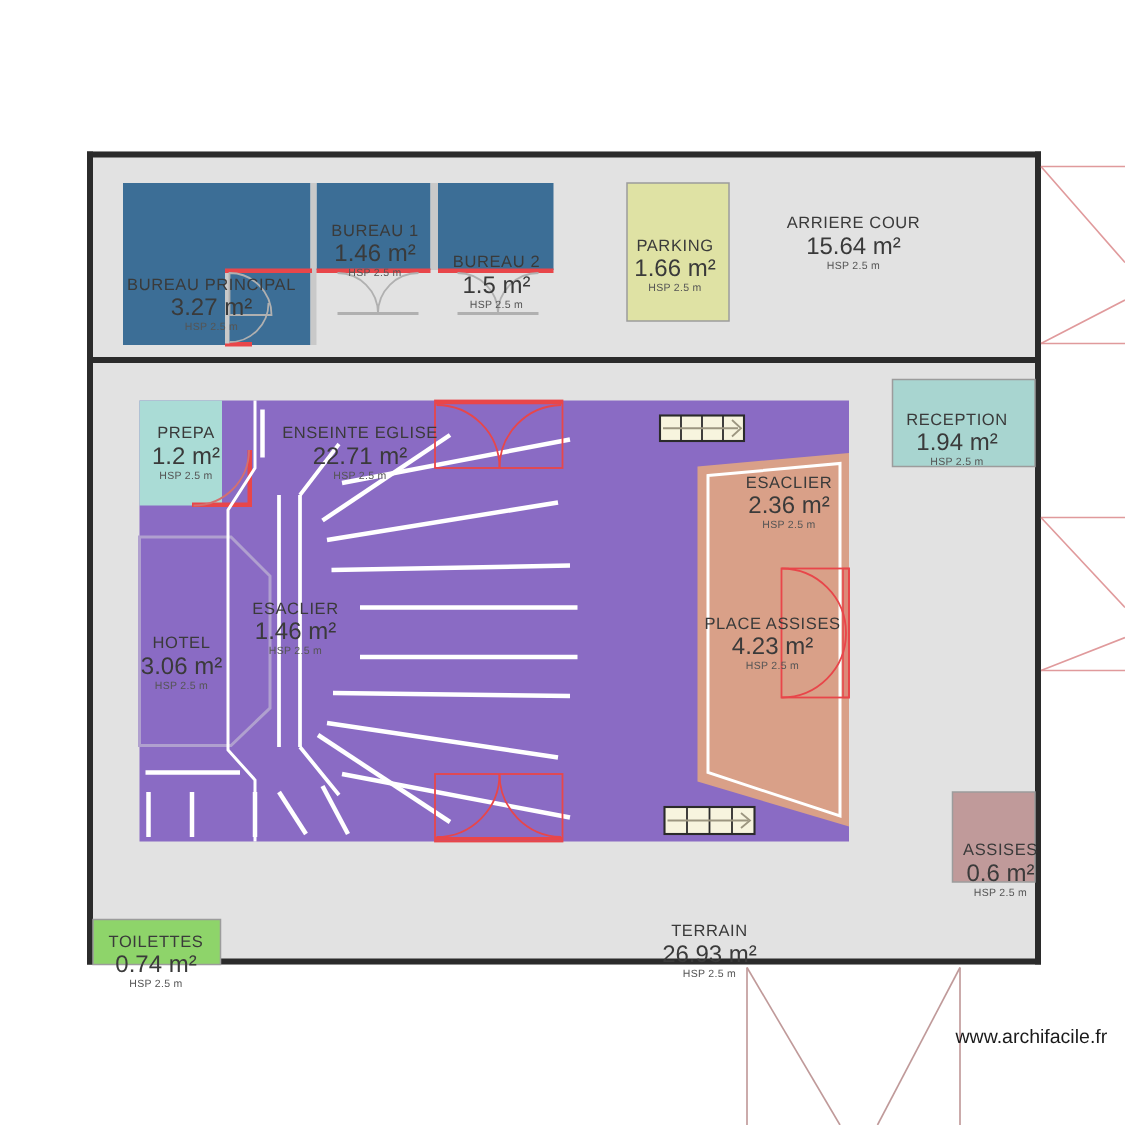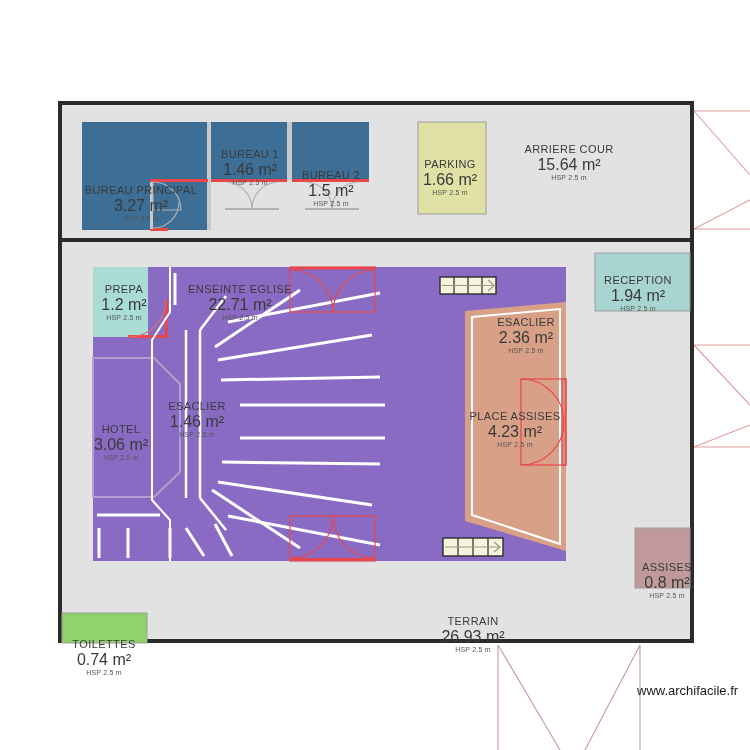--- a/index.html
+++ b/index.html
@@ -238,24 +238,24 @@
       <div class="rl-area">1.46 m²</div>
       <div class="rl-hsp">HSP 2.5 m</div>
     </div>
     <div class="room-label" style="left: 515px; top: 410px;">
       <div class="rl-name">PLACE ASSISES</div>
       <div class="rl-area">4.23 m²</div>
       <div class="rl-hsp">HSP 2.5 m</div>
     </div>
     <div class="room-label" style="left: 667px; top: 561px;">
       <div class="rl-name">ASSISES</div>
-      <div class="rl-area">0.8 m²</div>
-      <div class="rl-hsp">HSP 2.5 m</div>
-    </div>
-    <div class="room-label" style="left: 104px; top: 638px;">
+      <div class="rl-area">0.6 m²</div>
+      <div class="rl-hsp">HSP 2.5 m</div>
+    </div>
+    <div class="room-label" style="left: 104px; top: 622px;">
       <div class="rl-name">TOILETTES</div>
       <div class="rl-area">0.74 m²</div>
       <div class="rl-hsp">HSP 2.5 m</div>
     </div>
     <div class="room-label" style="left: 473px; top: 615px;">
       <div class="rl-name">TERRAIN</div>
       <div class="rl-area">26.93 m²</div>
       <div class="rl-hsp">HSP 2.5 m</div>
     </div>
   </div>

